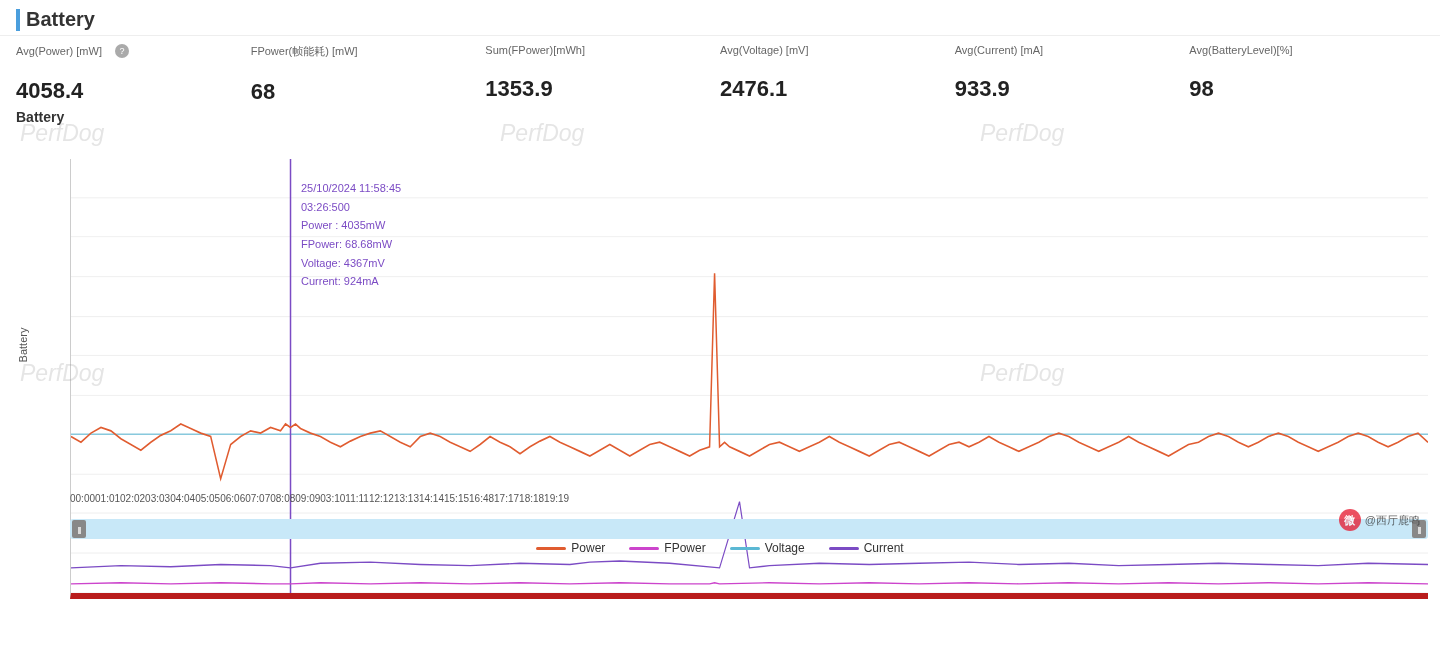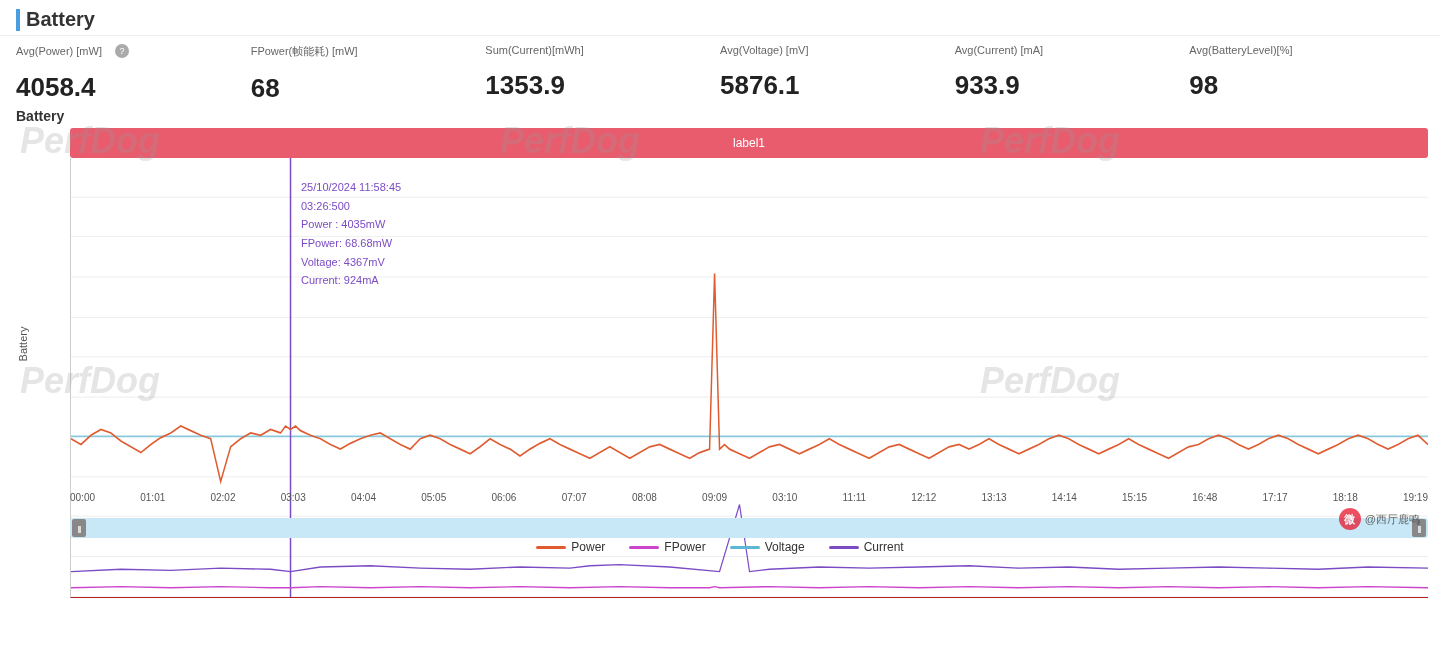--- a/index.html
+++ b/index.html
@@ -9,42 +9,42 @@
 
     
     .header-section { padding: 8px 16px 4px 16px; border-bottom: 1px solid #eee; }
     .battery-title { font-size: 20px; font-weight: bold; color: #333; display: flex; align-items: center; gap: 6px; }
     .battery-title-bar { width: 4px; height: 22px; background: #4a9edd; display: inline-block; }
 
     
     .stats-row { display: flex; gap: 0; padding: 8px 16px 0 16px; }
     .stat-item { flex: 1; }
     .stat-label { font-size: 11px; color: #666; display: flex; align-items: center; gap: 13px; }
-    .stat-value { font-size: 26px; font-weight: bold; color: #222; margin-top: 14px; }
+    .stat-value { font-size: 22px; font-weight: bold; color: #222; margin-top: 20px; }
     .help-icon { width: 14px; height: 14px; border-radius: 50%; background: #aaa; color: #fff; font-size: 9px; display: inline-flex; align-items: center; justify-content: center; cursor: pointer; }
 
     
-    .watermark { position: absolute; color: rgba(150,150,150,0.25); font-size: 36px; font-weight: bold; font-style: italic; pointer-events: none; z-index: 10; }
+    .watermark { position: absolute; color: rgba(150,150,150,0.25); font-size: 23px; font-weight: normal; font-style: italic; pointer-events: none; z-index: 10; }
 
     
     .chart-section { position: relative; padding: 4px 0 0 0; }
     .chart-title { font-size: 14px; font-weight: bold; color: #333; padding: 0 16px 4px 16px; }
 
     .chart-container { position: relative; width: 1440px; height: 430px; }
 
     
     .label-bar { position: absolute; top: 0; left: 70px; right: 12px; height: 30px; background: #e85c6e; border-radius: 3px; display: flex; align-items: center; justify-content: center; }
     .label-bar-text { color: #fff; font-size: 12px; }
 
     
     .y-axis { position: absolute; left: 0; top: 30px; width: 68px; height: 380px; display: flex; flex-direction: column; justify-content: space-between; padding: 0 4px; }
     .y-label { font-size: 10px; color: #555; text-align: right; }
 
     
-    .chart-svg-area { position: absolute; left: 70px; right: 12px; top: 30px; height: 440px; border-left: 1px solid #ccc; border-bottom: 1px solid #b91c1c; overflow: hidden; }
+    .chart-svg-area { position: absolute; left: 70px; right: 12px; top: 30px; height: 440px; border-left: 1px solid #ccc; border-bottom: 6px solid #b91c1c; overflow: hidden; }
     .x-label { font-size: 10px; color: #555; }
 
     
     .scrollbar-area { position: absolute; bottom: 20px; left: 70px; right: 12px; height: 20px; background: #c8e8f8; border-radius: 3px; display: flex; align-items: center; }
     .scrollbar-handle-left { width: 14px; height: 18px; background: #888; border-radius: 2px; margin-left: 2px; display: flex; align-items: center; justify-content: center; }
     .scrollbar-handle-right { width: 14px; height: 18px; background: #888; border-radius: 2px; margin-right: 2px; margin-left: auto; display: flex; align-items: center; justify-content: center; }
     .handle-dots { font-size: 8px; color: #fff; letter-spacing: -1px; }
 
     
     .legend { position: absolute; bottom: 0; left: 0; right: 0; display: flex; justify-content: center; gap: 24px; padding: 4px 0; }
@@ -75,45 +75,42 @@
         <span>Avg(Power) [mW]</span>
         <span class="help-icon">?</span>
       </div>
       <div class="stat-value">4058.4</div>
     </div>
     <div class="stat-item">
       <div class="stat-label">FPower(帧能耗) [mW]</div>
       <div class="stat-value">68</div>
     </div>
     <div class="stat-item">
-      <div class="stat-label">Sum(Current)[mWh]</div>
+      <div class="stat-label">Sum(FPower)[mWh]</div>
       <div class="stat-value">1353.9</div>
     </div>
     <div class="stat-item">
       <div class="stat-label">Avg(Voltage) [mV]</div>
-      <div class="stat-value">5876.1</div>
+      <div class="stat-value">2476.1</div>
     </div>
     <div class="stat-item">
       <div class="stat-label">Avg(Current) [mA]</div>
       <div class="stat-value">933.9</div>
     </div>
     <div class="stat-item">
       <div class="stat-label">Avg(BatteryLevel)[%]</div>
       <div class="stat-value">98</div>
     </div>
   </div>
 
   <div class="chart-section">
     <div class="chart-title">Battery</div>
 
     <div class="chart-container">
 
-      <div class="label-bar">
-        <span class="label-bar-text">label1</span>
-      </div>
 
 
       <div style="position:absolute; left:6px; top:210px; transform:rotate(-90deg); font-size:11px; color:#555; transform-origin: center center; white-space:nowrap;">Battery</div>
 
       <div class="chart-svg-area">
         <svg width="100%" height="100%" viewBox="0 0 1360 380" preserveAspectRatio="none">
 
           <line x1="0" y1="34" x2="1360" y2="34" stroke="#e0e0e0" stroke-width="0.5"></line>
           <line x1="0" y1="68" x2="1360" y2="68" stroke="#e0e0e0" stroke-width="0.5"></line>
           <line x1="0" y1="103" x2="1360" y2="103" stroke="#e0e0e0" stroke-width="0.5"></line>
@@ -143,21 +140,21 @@
             <div>25/10/2024 11:58:45</div>
             <div>03:26:500</div>
             <div>Power : 4035mW</div>
             <div>FPower: 68.68mW</div>
             <div>Voltage: 4367mV</div>
             <div>Current: 924mA</div>
           </div>
         </div>
       </div>
 
-      <div style="position:absolute; bottom:55px; left:70px; right:12px; display:flex; justify-content:space-between;margin-top:20px;">
+      <div style="position:absolute; bottom:55px; left:70px; right:12px; display:flex; justify-content:flex-start;margin-top:20px;">
         <span class="x-label">00:00</span>
         <span class="x-label">01:01</span>
         <span class="x-label">02:02</span>
         <span class="x-label">03:03</span>
         <span class="x-label">04:04</span>
         <span class="x-label">05:05</span>
         <span class="x-label">06:06</span>
         <span class="x-label">07:07</span>
         <span class="x-label">08:08</span>
         <span class="x-label">09:09</span>

